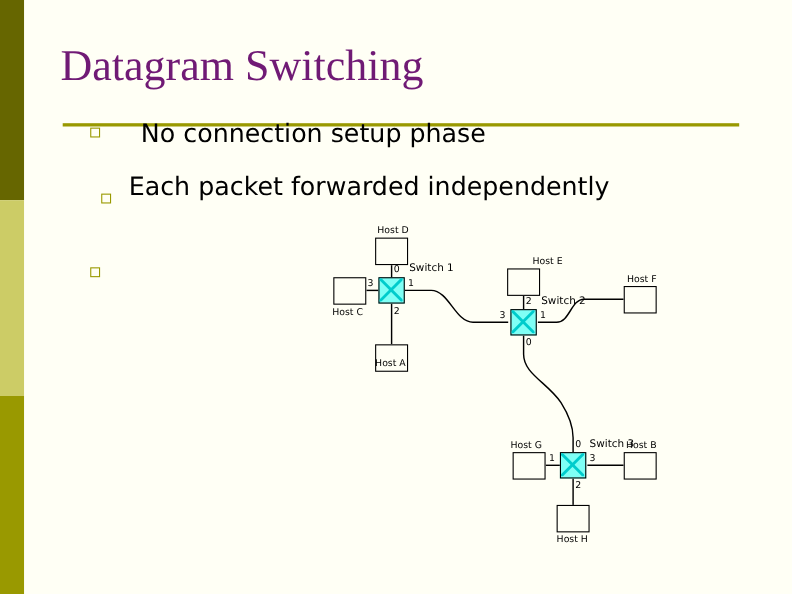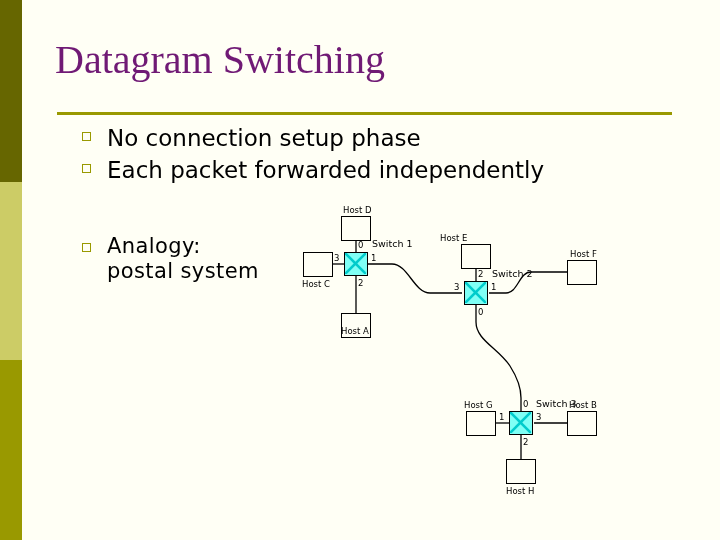--- a/index.html
+++ b/index.html
@@ -39,22 +39,22 @@
     width:9px;height:9px;border:1.5px solid #999900;
     background:#FFFFF5;box-sizing:border-box;
     flex:0 0 auto;margin-top:9px;margin-right:0px;
   }
   .btext{
     color:#000000;font-size:23px;line-height:30px;
     font-family:"DejaVu Sans", sans-serif;
     white-space:pre-line;margin-left:16px;
   }
   .btext em{font-style:italic;}
-  .b1{left:82px;top:123px;}
-  .b2{left:82px;top:155px;}
+  .b1{left:82px;top:107px;gap:21px;}
+  .b2{left:92px;top:155px;align-items:flex-end;}
   .b3{left:82px;top:187px;}
   .b4{left:82px;top:234px;}
   .b5{left:82px;top:297px;}
   .b4 .btext,.b5 .btext{font-size:21px;line-height:25px;letter-spacing:0.4px;}
 
   
   #diagram{position:absolute;left:0;top:0;width:720px;height:540px;pointer-events:none;}
   .host{
     position:absolute;box-sizing:border-box;
     border:1.3px solid #000;background:#FFFFF5;
@@ -98,22 +98,20 @@
   </div>
 
   <div class="bullet b2">
     <span class="bmark"></span>
     <span class="btext">Each packet forwarded independently</span>
   </div>
 
 
   <div class="bullet b4">
     <span class="bmark"></span>
-    <span class="btext">Analogy:
-postal system</span>
   </div>
 
 
   <div id="diagram">
 
     <svg width="720" height="540" style="position:absolute;left:0;top:0;">
       <g stroke="#000" stroke-width="1.3" fill="none">
 
         <line x1="356" y1="241" x2="356" y2="253"></line>
 
@@ -140,21 +138,21 @@
     <div class="host" style="left:341px;top:216px;width:30px;height:25px;"></div>
     <div class="dlabel" style="left:343px;top:205px;">Host D</div>
 
     <div class="host" style="left:303px;top:252px;width:30px;height:25px;"></div>
     <div class="dlabel" style="left:302px;top:279px;">Host C</div>
 
     <div class="host" style="left:341px;top:313px;width:30px;height:25px;"></div>
     <div class="dlabel" style="left:341px;top:326px;">Host A</div>
 
     <div class="host" style="left:461px;top:244px;width:30px;height:25px;"></div>
-    <div class="dlabel" style="left:440px;top:233px;text-align:right;">Host E</div>
+    <div class="dlabel" style="left:484px;top:233px;text-align:right;">Host E</div>
 
     <div class="host" style="left:567px;top:260px;width:30px;height:25px;"></div>
     <div class="dlabel" style="left:570px;top:249px;">Host F</div>
 
     <div class="host" style="left:466px;top:411px;width:30px;height:25px;"></div>
     <div class="dlabel" style="left:464px;top:400px;">Host G</div>
 
     <div class="host" style="left:567px;top:411px;width:30px;height:25px;"></div>
     <div class="dlabel" style="left:569px;top:400px;">Host B</div>
 

